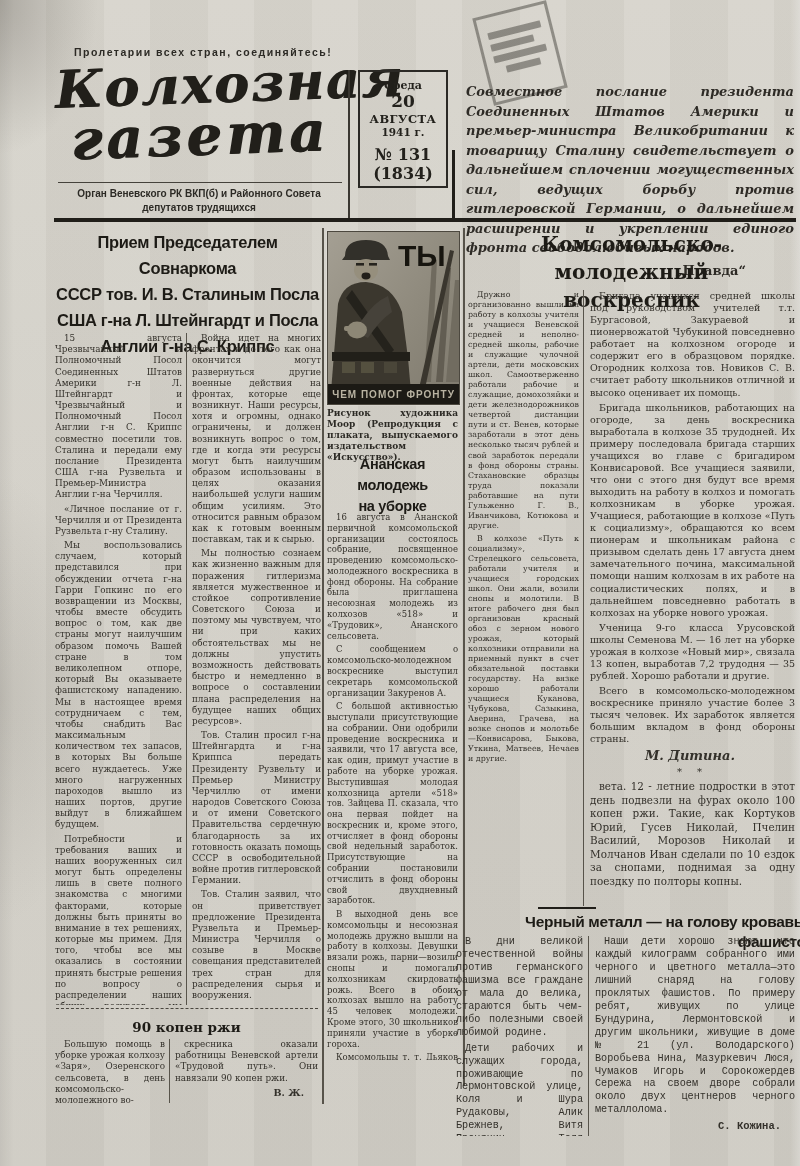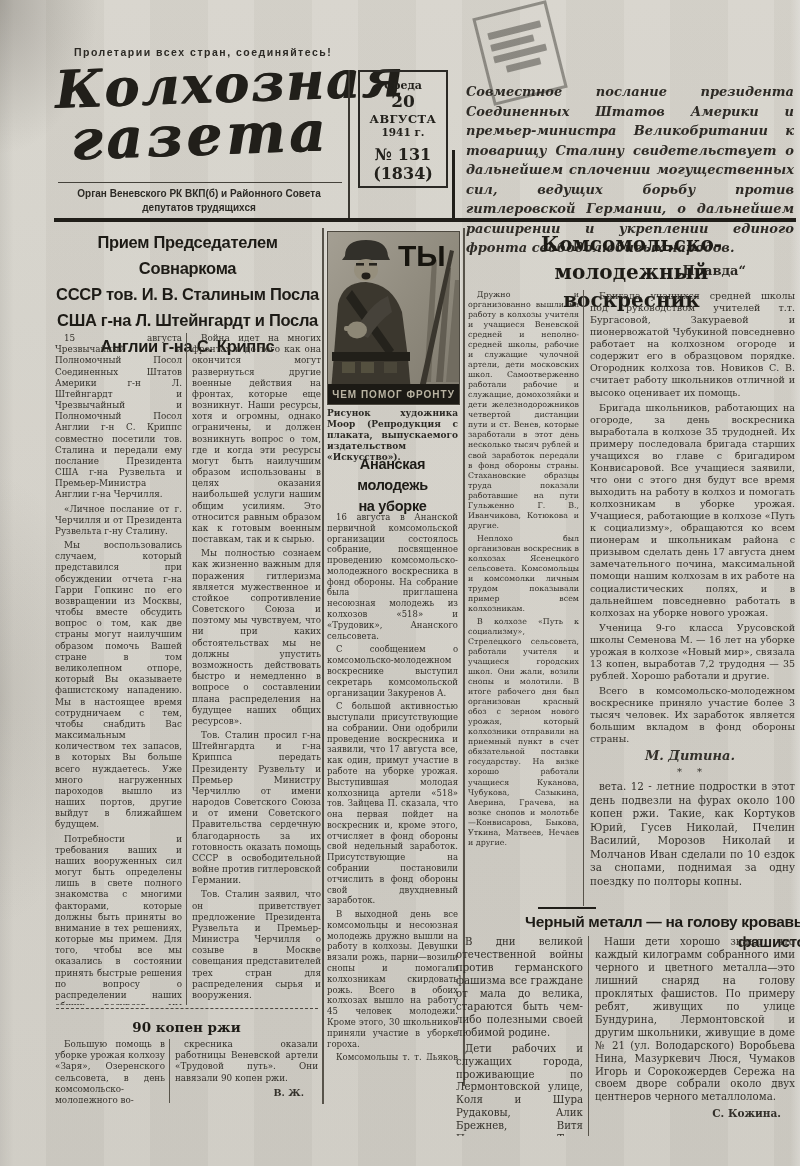--- a/index.html
+++ b/index.html
@@ -51,21 +51,21 @@
   .kopen-head{font-size:13.5px;font-weight:bold;text-align:center;color:#1d1b16;}
   .metal-head{font-size:15.5px;line-height:20px;}
   .cols{display:flex;overflow:hidden;}
   .col{overflow:hidden;box-sizing:border-box;}
   .col + .col{border-left:1px solid #57534a;}
   .para{margin:0 0 3px;text-indent:9px;text-align:justify;line-height:1.27;}
   .f-stalin{font-size:8.8px;}
   .f-mid{font-size:8.5px;}
   .f-r1{font-size:7.9px;}
   .f-r2{font-size:9.5px;}
-  .f-metal{font-size:10.2px;}
+  .f-metal{font-size:10.2px;font-family:Liberation Mono, monospace;}
   .f-kopen{font-size:8.8px;}
   .cont .para{font-size:10.4px;line-height:1.3;}
   .sig{font-weight:bold;text-align:right;padding-right:14px;font-size:9.5px;margin-top:2px;}
   .sig-r2{font-size:13px;padding-right:60px;font-style:italic;}
   .starsep{text-align:center;font-size:10px;letter-spacing:6px;color:#2e2b26;margin:3px 0;}
   .dashsep{border-top:1.5px dashed #4a463f;}
   .vdiv{width:1.5px;background:#57534a;}
   .caption{font-weight:bold;font-size:9px;line-height:1.22;text-align:justify;color:#2c2a25;}
   .poster{border:1px solid #4c483f;box-shadow:0 0 0 1px rgba(255,255,255,.15);}
 </style>
@@ -208,21 +208,20 @@
   </div>
 
   <div class="abs vosk-head" style="left:468px;top:230px;width:327px;">
       <p>Комсомольско-молодежный</p>
       <p>воскресник</p>
     </div>
 
   <div class="abs cols" style="left:468px;top:290px;width:327px;height:616px;">
     <div class="col f-r1" style="width:115px;padding-right:4px;">
         <p class="para">Дружно и организованно вышли на работу в колхозы учителя и учащиеся Веневской средней и неполно-средней школы, рабочие и служащие чулочной артели, дети московских школ. Самоотверженно работали рабочие и служащие, домохозяйки и дети железнодорожников четвертой дистанции пути и ст. Венев, которые заработали в этот день несколько тысяч рублей и свой заработок передали в фонд обороны страны. Стахановские образцы труда показали работавшие на пути Гульженно Г. В., Иванчикова, Котюкова и другие.</p>
-        <p class="para">Неплохо был организован воскресник в колхозах Ясенецкого сельсовета. Комсомольцы и комсомолки личным трудом показывали пример всем колхозникам.</p>
         <p class="para">В колхозе «Путь к социализму», Стрелецкого сельсовета, работали учителя и учащиеся городских школ. Они жали, возили снопы и молотили. В итоге рабочего дня был организован красный обоз с зерном нового урожая, который колхозники отправили на приемный пункт в счет обязательной поставки государству. На вязке хорошо работали учащиеся Куканова, Чубукова, Сазыкина, Аверина, Грачева, на возке снопов и молотьбе—Конвисарова, Быкова, Уткина, Матвеев, Нечаев и другие.</p>
       </div>
     <div class="col f-r2" style="width:212px;padding-left:6px;">
       <div>
           <p class="para">Бригада учащихся средней школы под руководством учителей т.т. Бургасовой, Закураевой и пионервожатой Чубукиной повседневно работает на колхозном огороде и содержит его в образцовом порядке. Огородник колхоза тов. Новиков С. В. считает работу школьников отличной и высоко оценивает их помощь.</p>
           <p class="para">Бригада школьников, работающих на огороде, за день воскресника выработала в колхозе 35 трудодней. Их примеру последовала бригада старших учащихся во главе с бригадиром Конвисаровой. Все учащиеся заявили, что они с этого дня будут все время выходить на работу в колхоз и помогать колхозникам в уборке урожая. Учащиеся, работающие в колхозе «Путь к социализму», обращаются ко всем пионерам и школьникам района с призывом сделать день 17 августа днем замечательного почина, максимальной помощи нашим колхозам в их работе на социалистических полях, и в дальнейшем повседневно работать в колхозах на уборке нового урожая.</p>
           <p class="para">Ученица 9-го класса Урусовской школы Семенова М. — 16 лет на уборке урожая в колхозе «Новый мир», связала 13 копен, выработав 7,2 трудодня — 35 рублей. Хорошо работали и другие.</p>
           <p class="para">Всего в комсомольско-молодежном воскреснике приняло участие более 3 тысяч человек. Их заработок является большим вкладом в фонд обороны страны.</p>
         </div>
       <div class="sig sig-r2">М. Дитина.</div>

